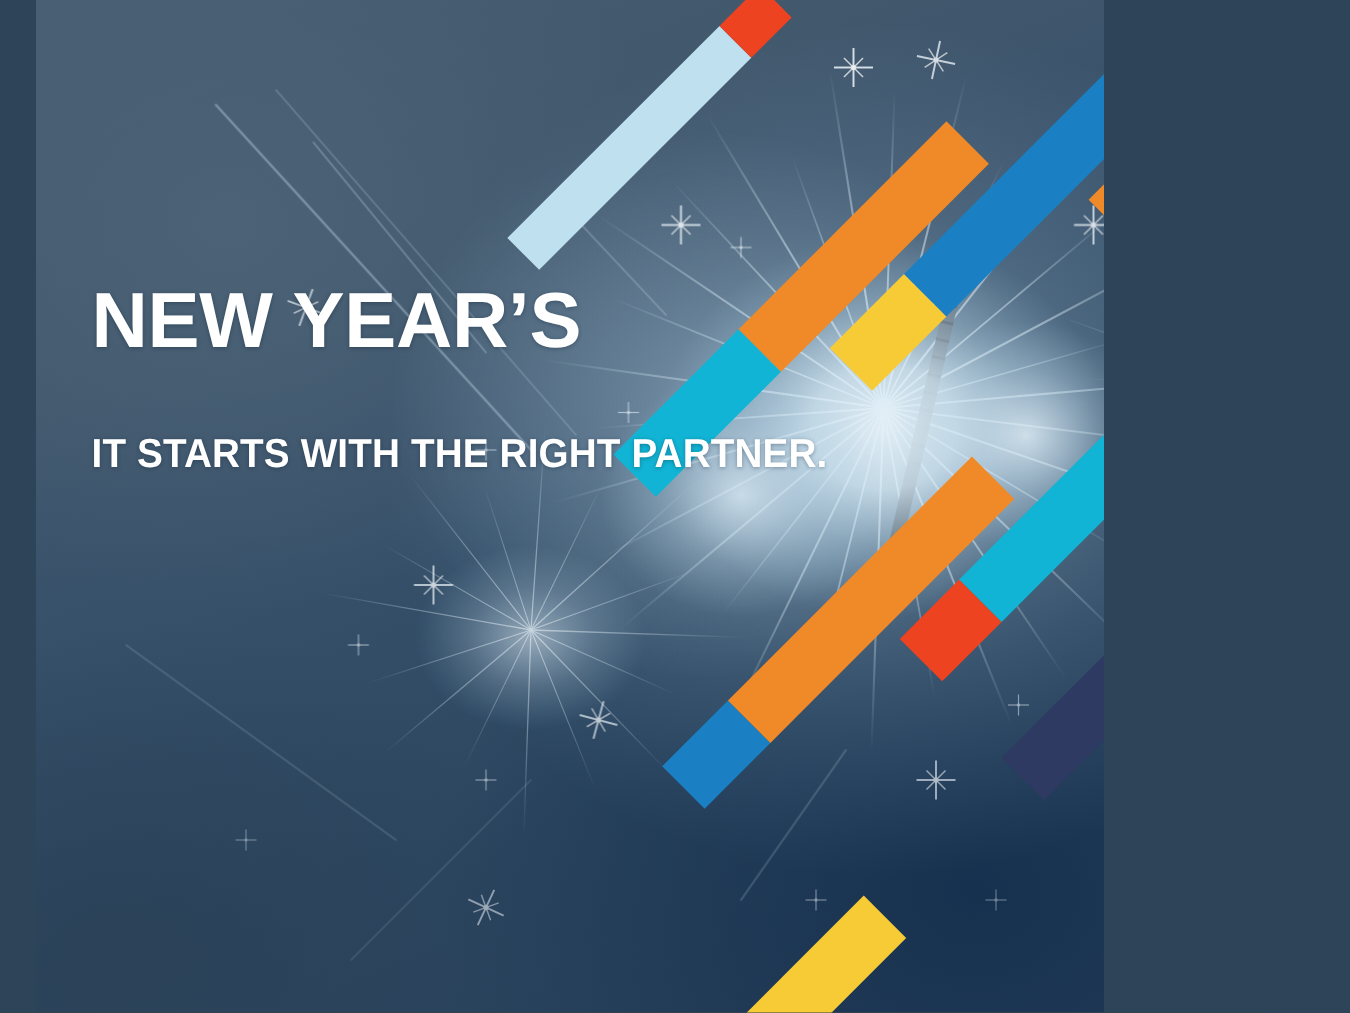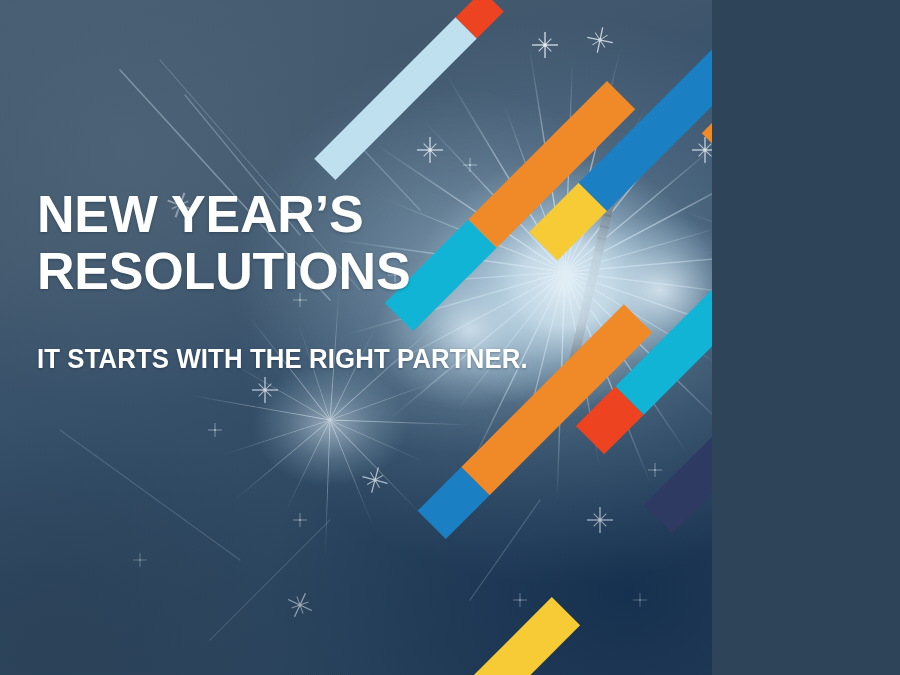--- a/index.html
+++ b/index.html
@@ -10,20 +10,21 @@
     overflow:hidden;
     background:#2e4458;
     font-family:"Liberation Sans", sans-serif;
   }
 
   #banner {
     position:relative;
     width:712px; height:675px;
     overflow:hidden;
     background:#404040;
+    margin-left:24px;
   }
 
   
   .bg-base {
     position:absolute; inset:0;
     background:
       radial-gradient(ellipse 60% 55% at 18% 22%, #4c6377 0%, rgba(76,99,119,0) 70%),
       linear-gradient(158deg, #475d72 0%, #42586d 22%, #36506a 48%, #2c4660 72%, #28405a 100%);
   }
   .bg-deep {
@@ -265,21 +266,20 @@
         <use href="#sparkleSm" x="640" y="600" opacity="0.4"></use>
       </g>
     </svg>
   </div>
 
   <div class="bg-haze"></div>
 
   <div class="text-block">
     <div class="headline">
       <span class="ln">NEW YEAR’S</span>
-      <span class="ln">RESOLUTIONS</span>
     </div>
     <div class="subhead">IT STARTS WITH THE RIGHT PARTNER.</div>
   </div>
 
   <div id="bars">
     <svg viewBox="0 0 900 675" preserveAspectRatio="none" aria-hidden="true">
 
       <g transform="rotate(-45 450 450)">
 
         <g>

